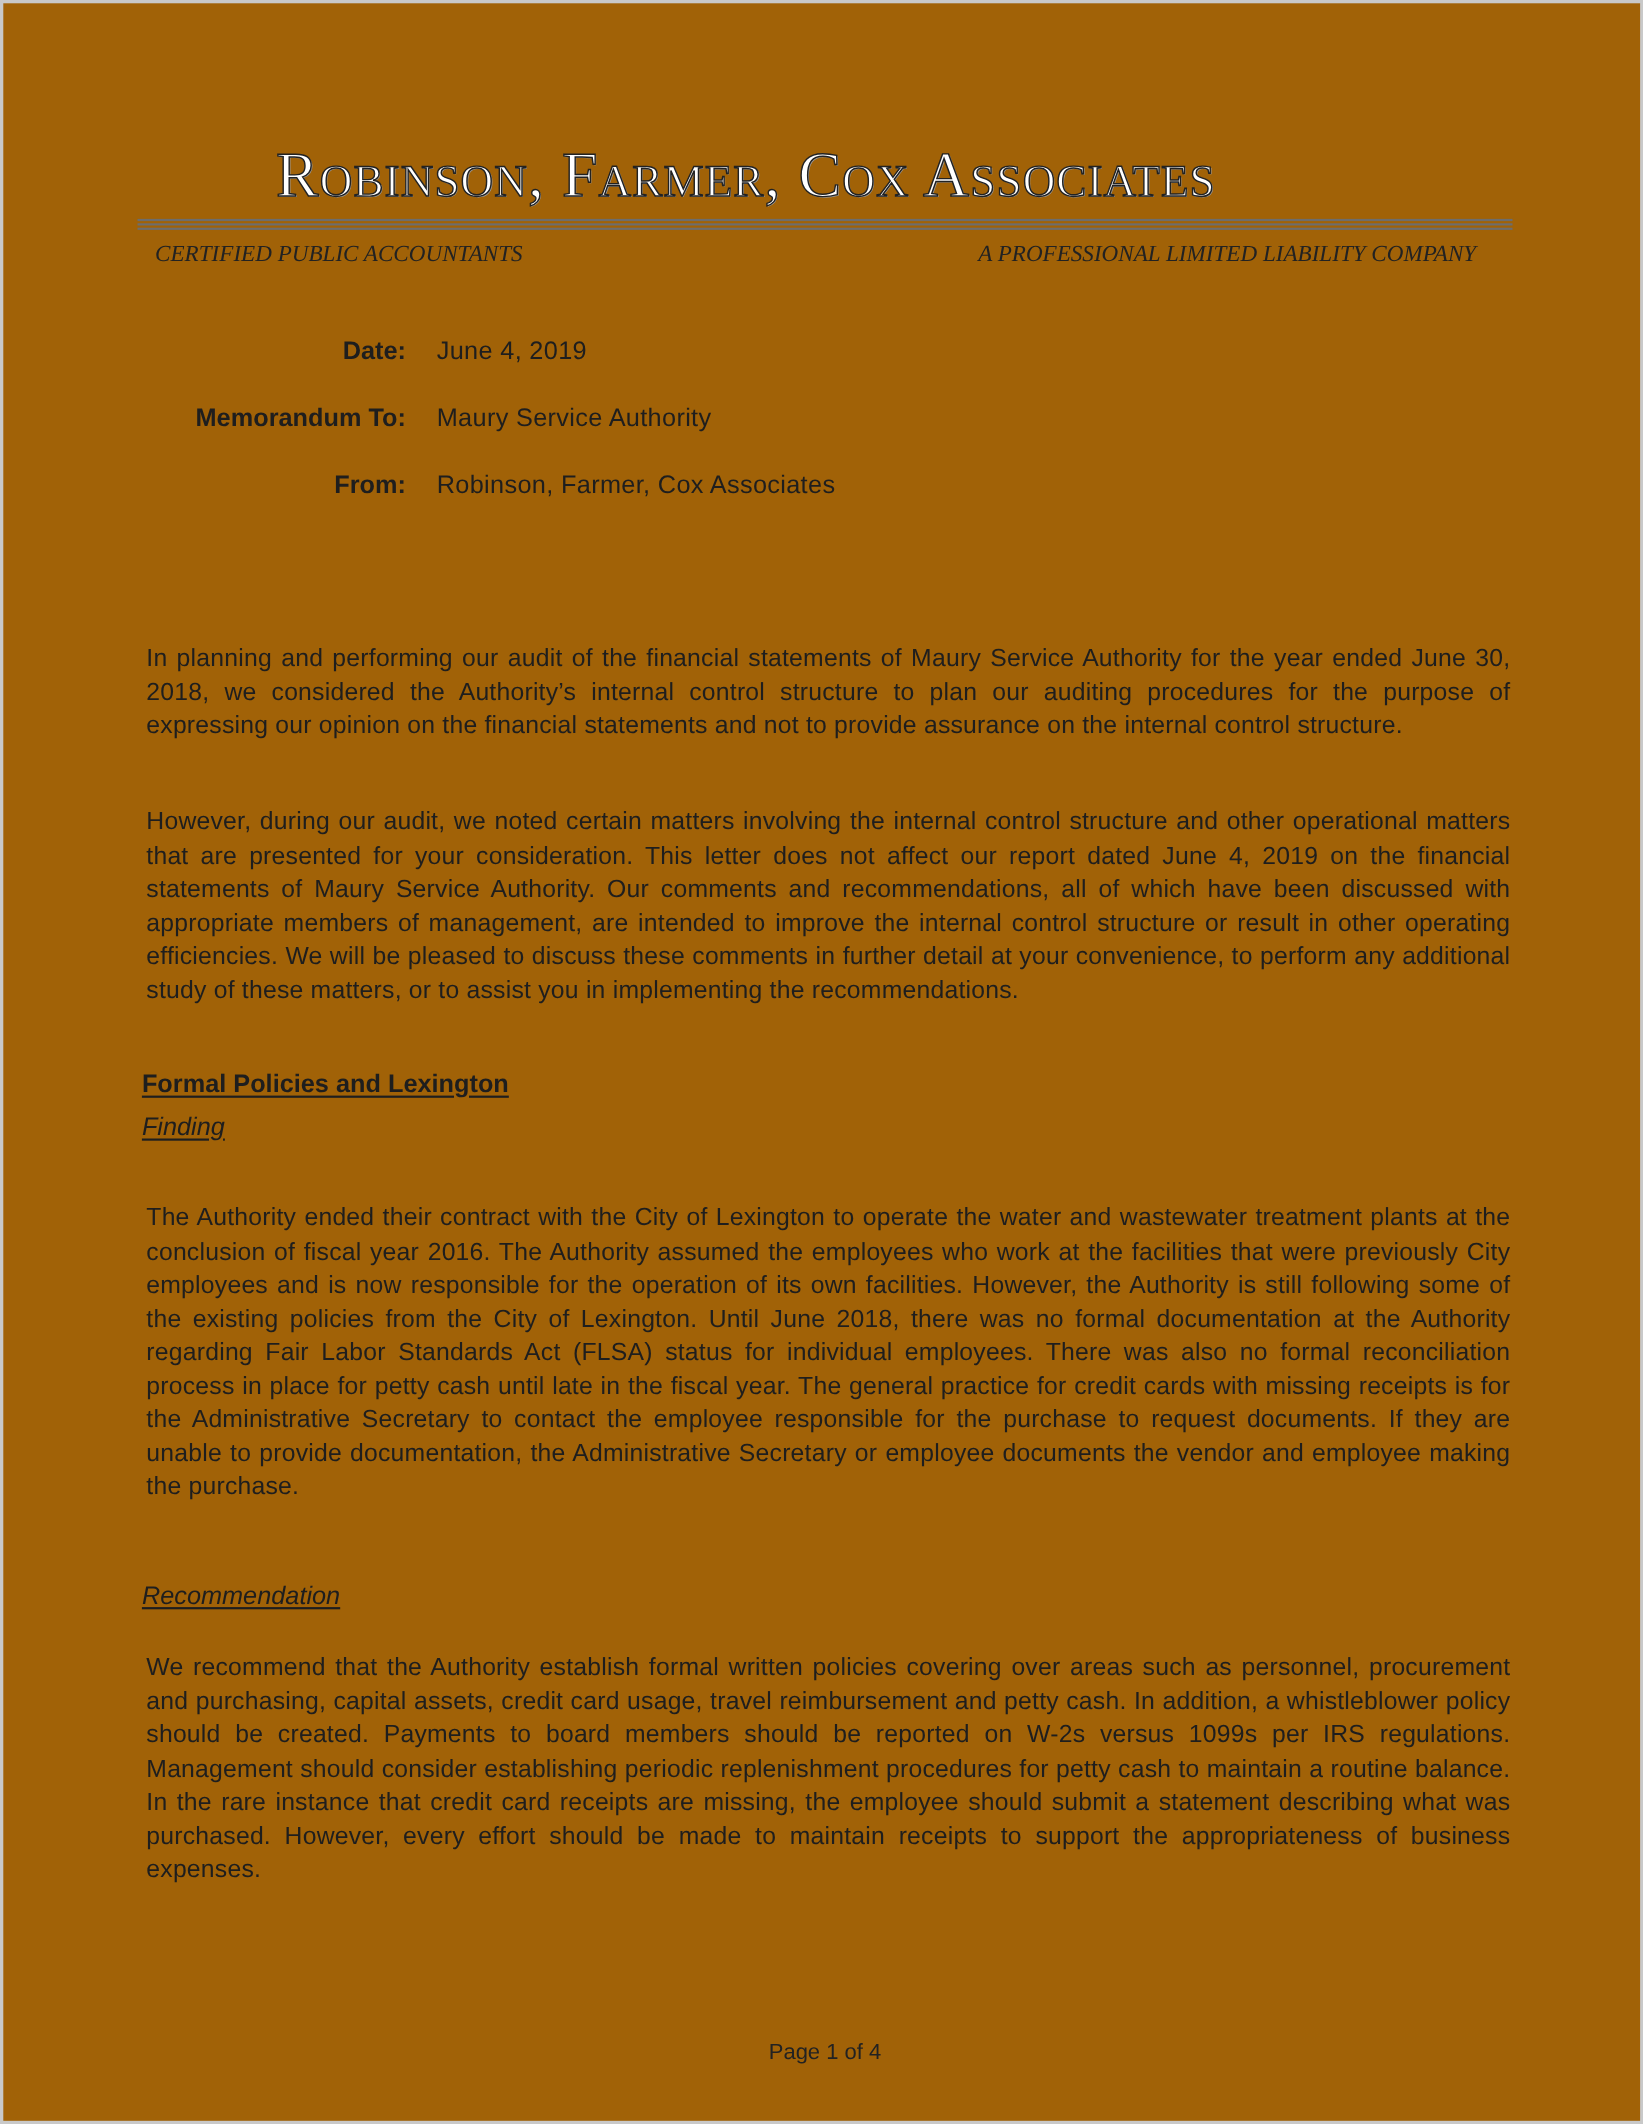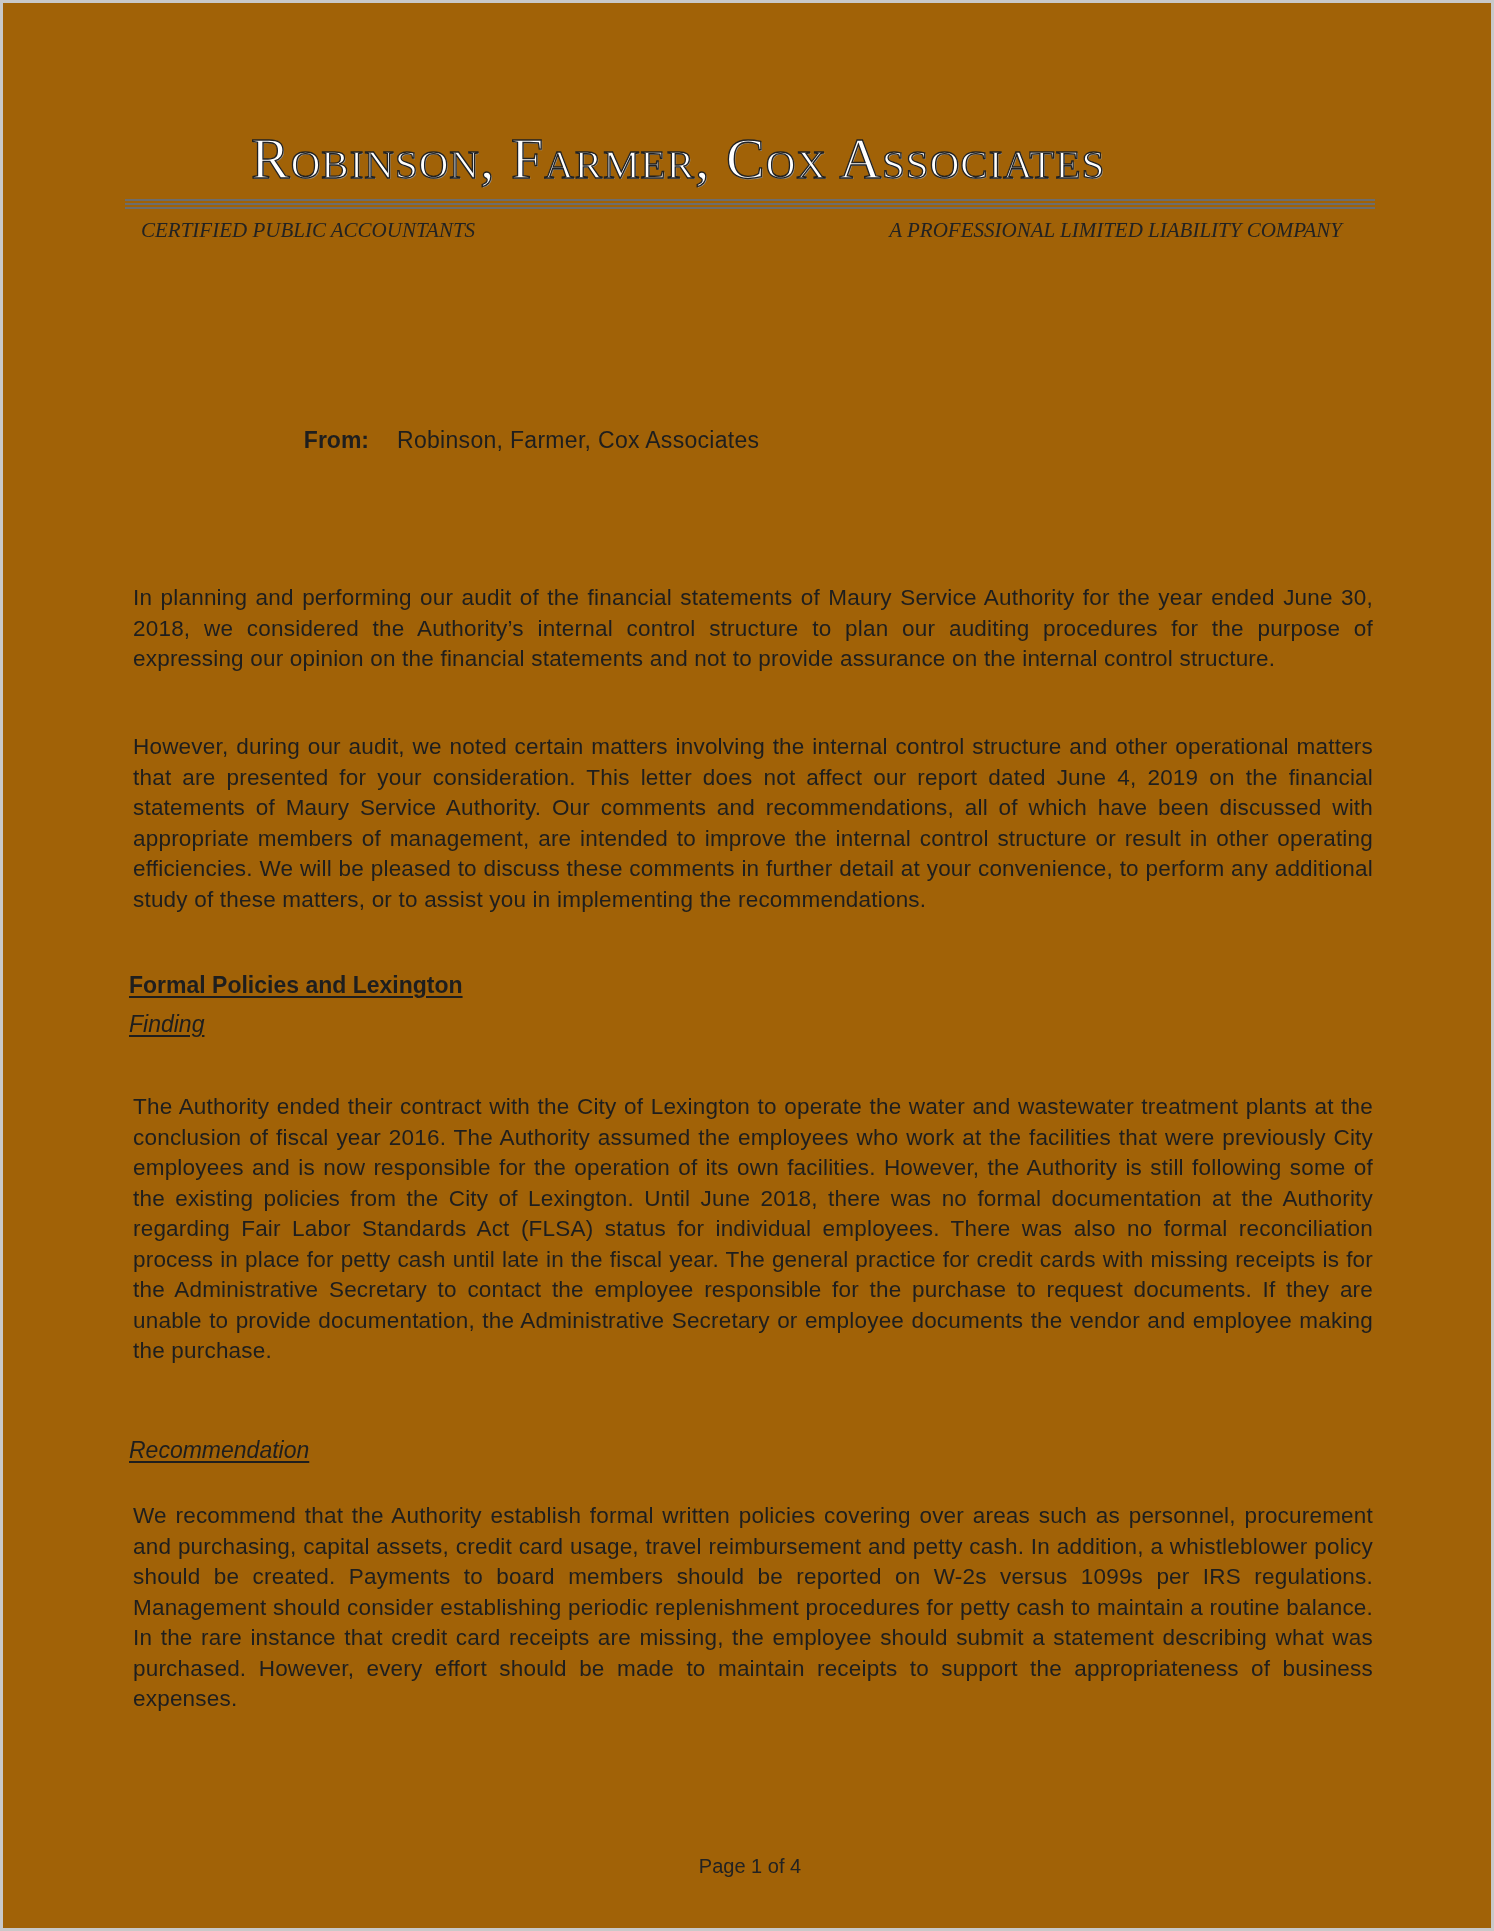--- a/index.html
+++ b/index.html
@@ -77,20 +77,28 @@
 
   <div class="header-rule">
     <div class="ln a"></div>
     <div class="ln b"></div>
     <div class="ln c"></div>
   </div>
 
   <div class="sub-left">CERTIFIED PUBLIC ACCOUNTANTS</div>
   <div class="sub-right">A PROFESSIONAL LIMITED LIABILITY COMPANY</div>
 
+  <div class="memo-row" style="top:300px;">
+    <span class="memo-label">Date:</span>
+    <span class="memo-value">June 4, 2019</span>
+  </div>
+  <div class="memo-row" style="top:361px;">
+    <span class="memo-label">Memorandum To:</span>
+    <span class="memo-value">Maury Service Authority</span>
+  </div>
   <div class="memo-row" style="top:422px;">
     <span class="memo-label">From:</span>
     <span class="memo-value">Robinson, Farmer, Cox Associates</span>
   </div>
 
   <p class="body-text" style="top:576px;">In planning and performing our audit of the financial statements of Maury Service Authority for the year ended June 30, 2018, we considered the Authority’s internal control structure to plan our auditing procedures for the purpose of expressing our opinion on the financial statements and not to provide assurance on the internal control structure.</p>
   <p class="body-text" style="top:725px;">However, during our audit, we noted certain matters involving the internal control structure and other operational matters that are presented for your consideration.  This letter does not affect our report dated June 4, 2019 on the financial statements of Maury Service Authority.  Our comments and recommendations, all of which have been discussed with appropriate members of management, are intended to improve the internal control structure or result in other operating efficiencies.  We will be pleased to discuss these comments in further detail at your convenience, to perform any additional study of these matters, or to assist you in implementing the recommendations.</p>
 
   <div class="section-heading" style="top:967px;">Formal Policies and Lexington</div>
 

